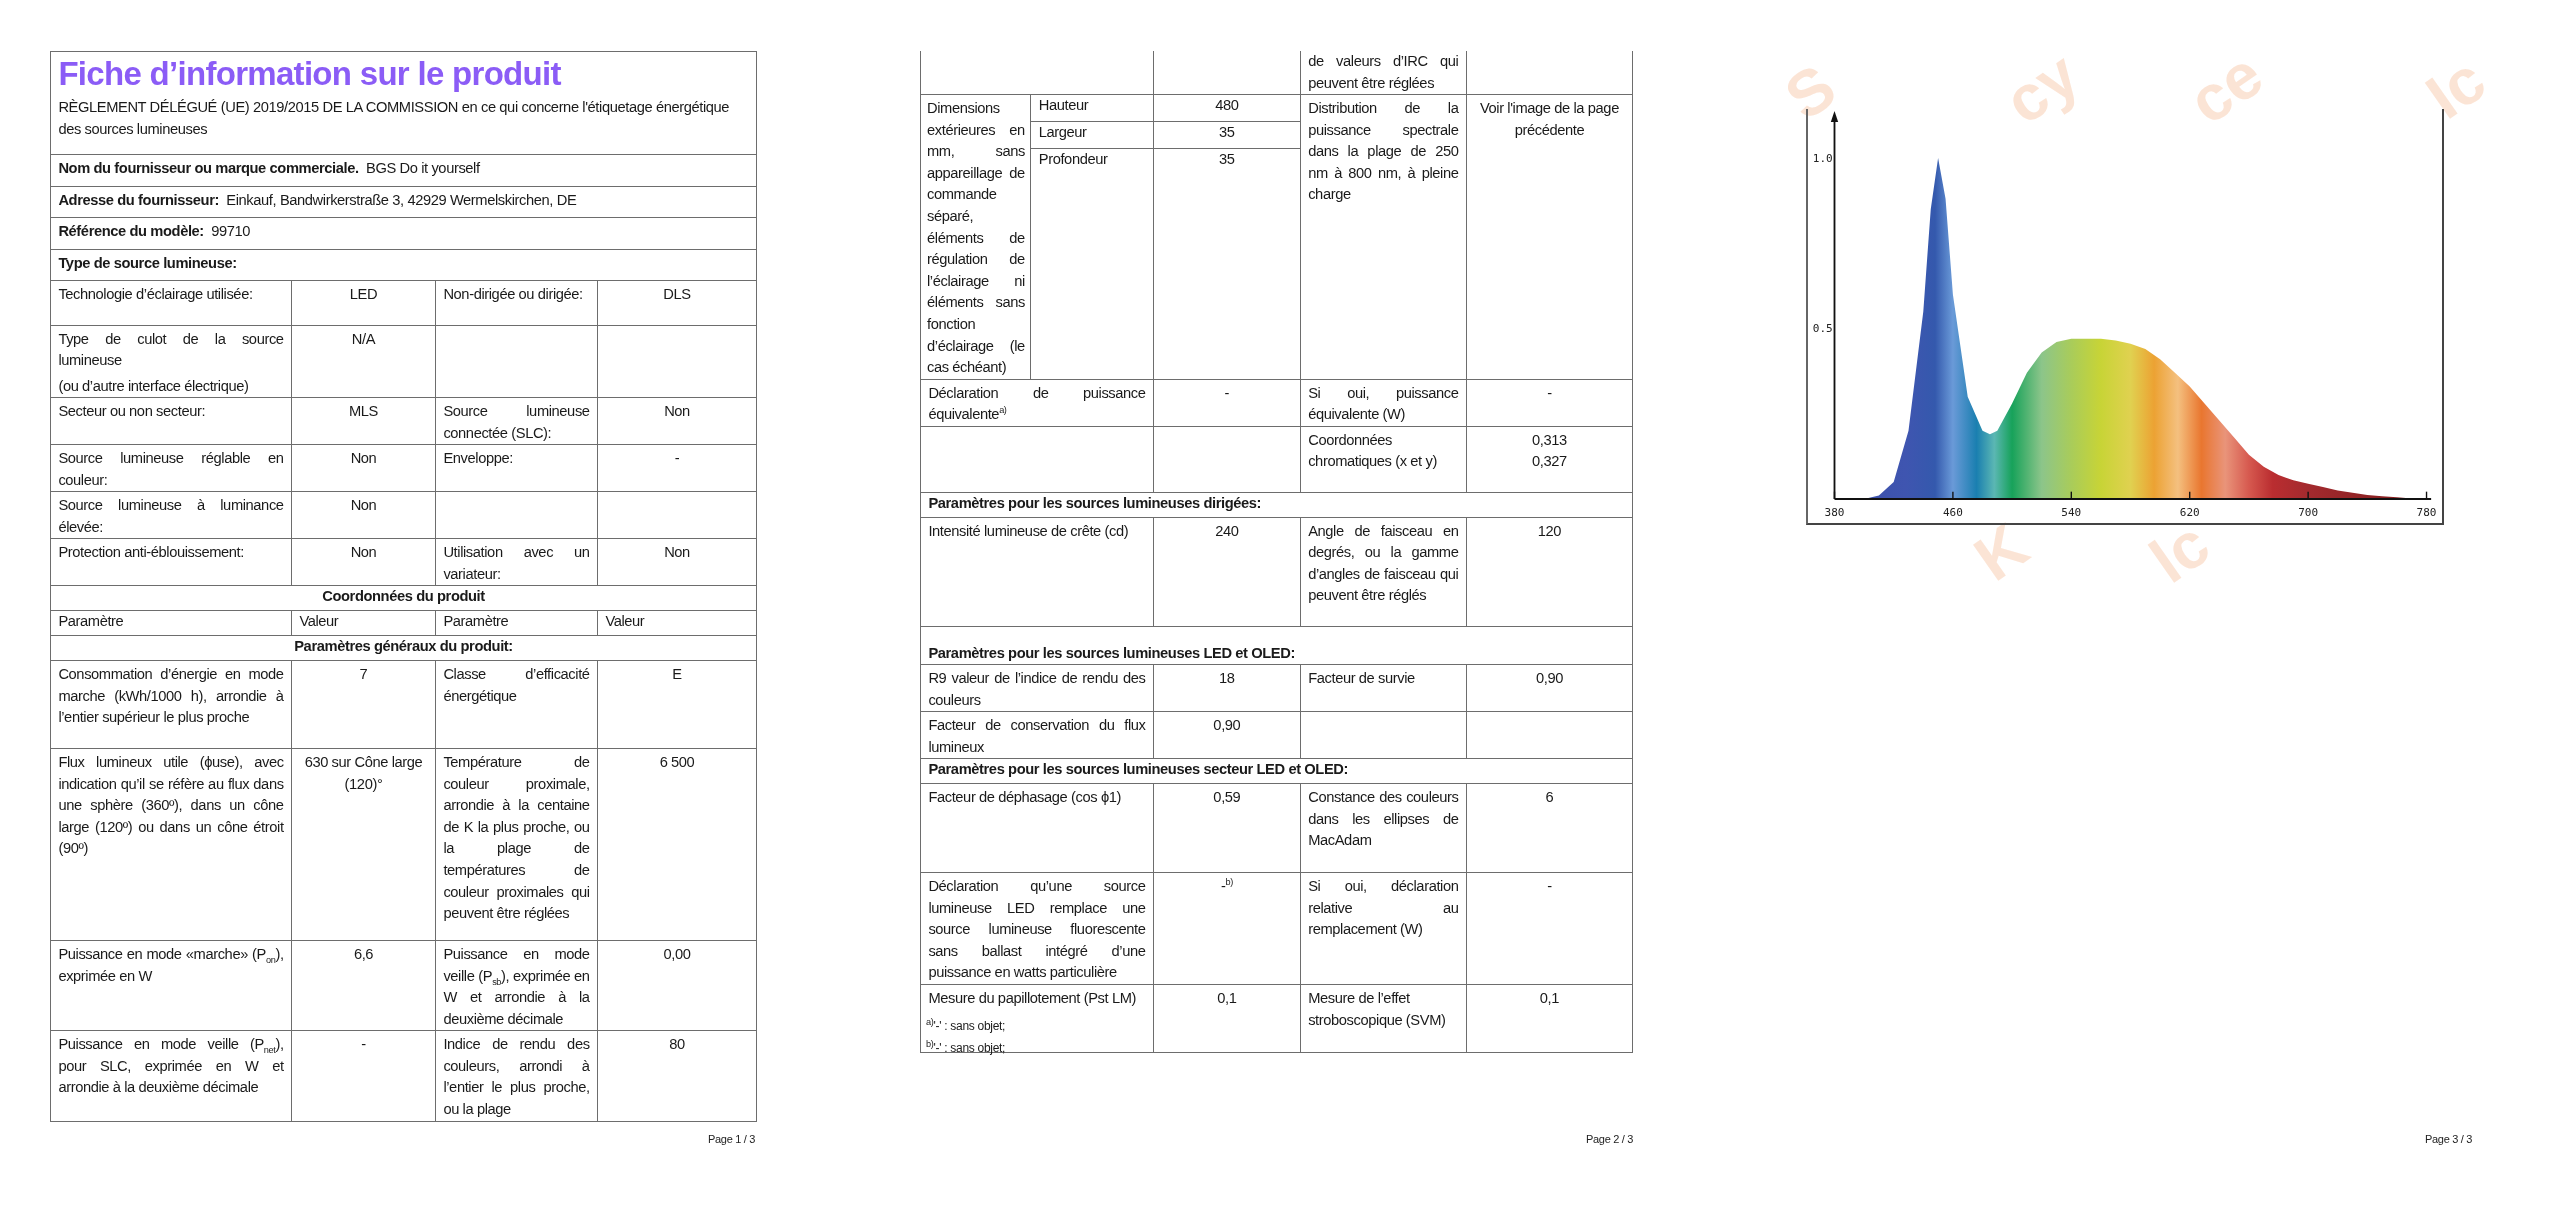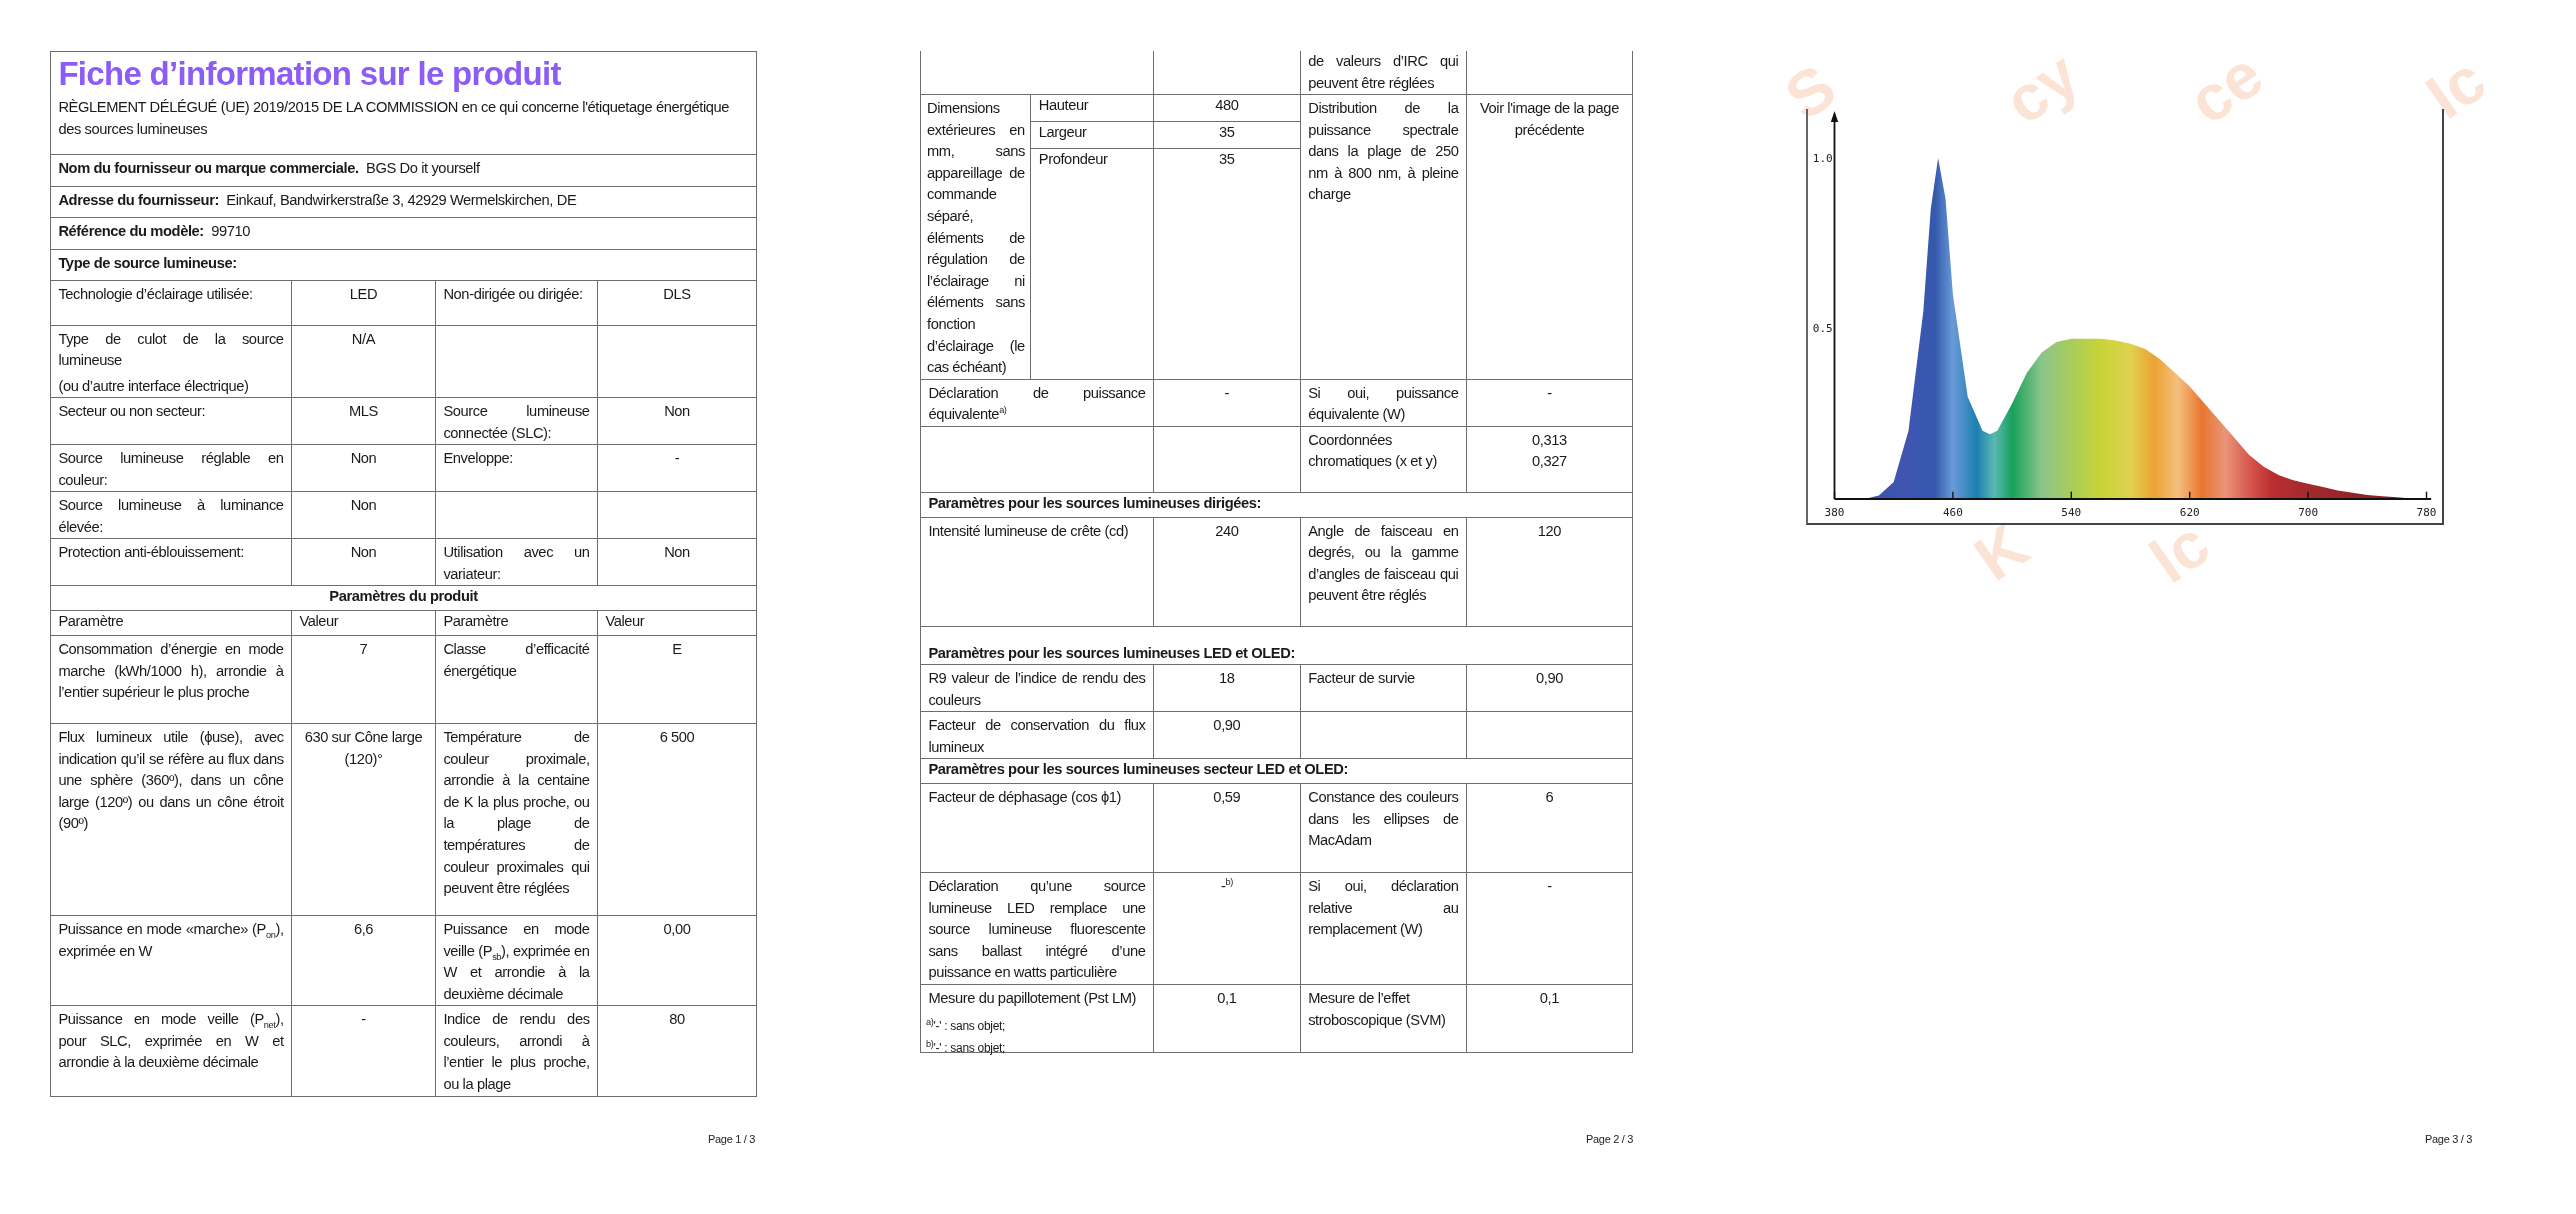--- a/index.html
+++ b/index.html
@@ -95,27 +95,30 @@
       <td class="j"></td>
       <td class="c"></td>
     </tr>
     <tr style="height:45px">
       <td class="j">Protection anti-éblouissement:</td>
       <td class="c">Non</td>
       <td class="j">Utilisation avec un variateur:</td>
       <td class="c">Non</td>
     </tr>
     <tr style="height:25px">
-      <td colspan="4" class="cb" style="padding-top:0;">Paramètres du produit</td>
+      <td colspan="4" class="cb" style="padding-top:0;">Coordonnées du produit</td>
     </tr>
     <tr style="height:25px">
       <td style="padding-top:0;">Paramètre</td>
       <td style="padding-top:0;">Valeur</td>
       <td style="padding-top:0;">Paramètre</td>
       <td style="padding-top:0;">Valeur</td>
+    </tr>
+    <tr style="height:25px">
+      <td colspan="4" class="cb" style="padding-top:0;">Paramètres généraux du produit:</td>
     </tr>
     <tr style="height:88px">
       <td class="j">Consommation d’énergie en mode marche (kWh/1000 h), arrondie à l’entier supérieur le plus proche</td>
       <td class="c">7</td>
       <td class="j">Classe d’efficacité énergétique</td>
       <td class="c">E</td>
     </tr>
     <tr style="height:192px">
       <td class="j">Flux lumineux utile (ϕuse), avec indication qu’il se réfère au flux dans une sphère (360º), dans un cône large (120º) ou dans un cône étroit (90º)</td>
       <td class="c">630 sur Cône large (120)°</td>

